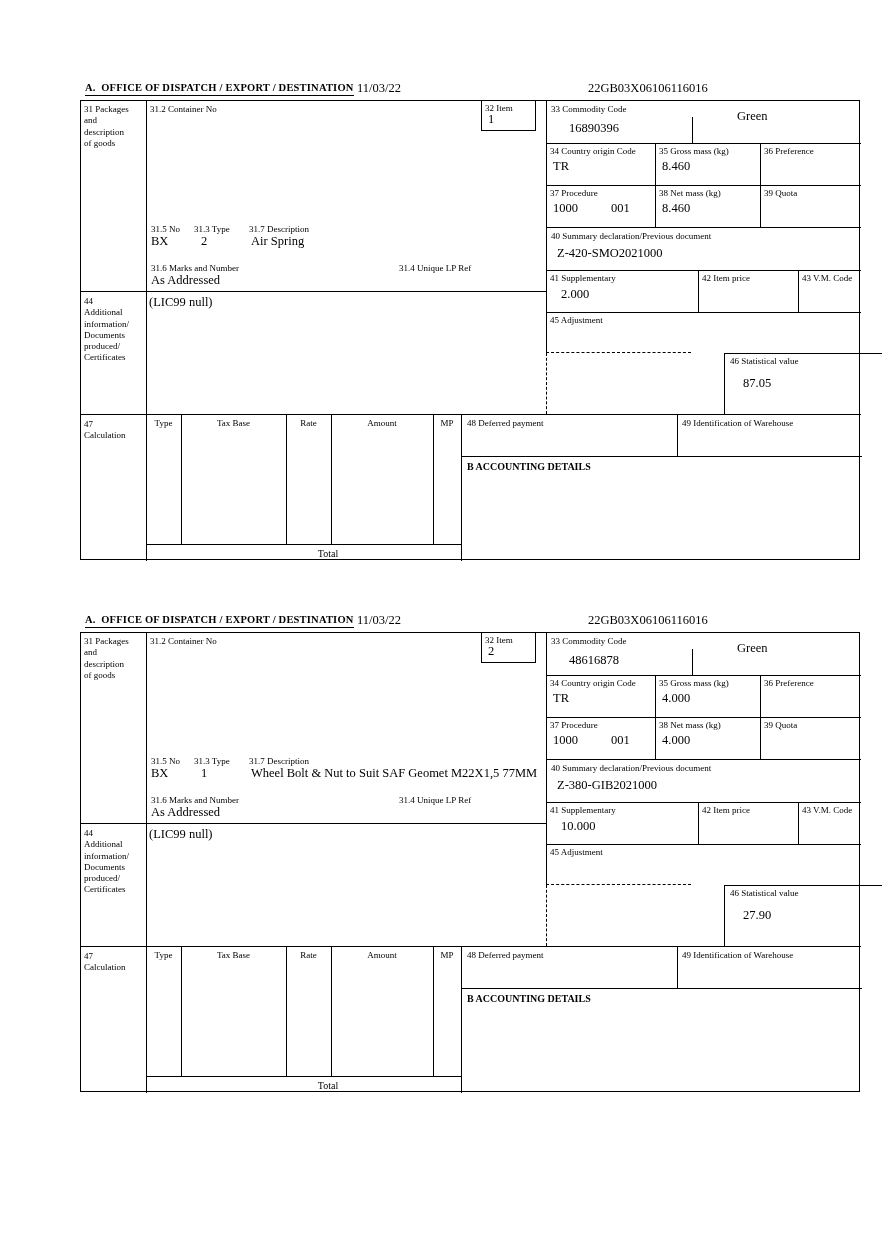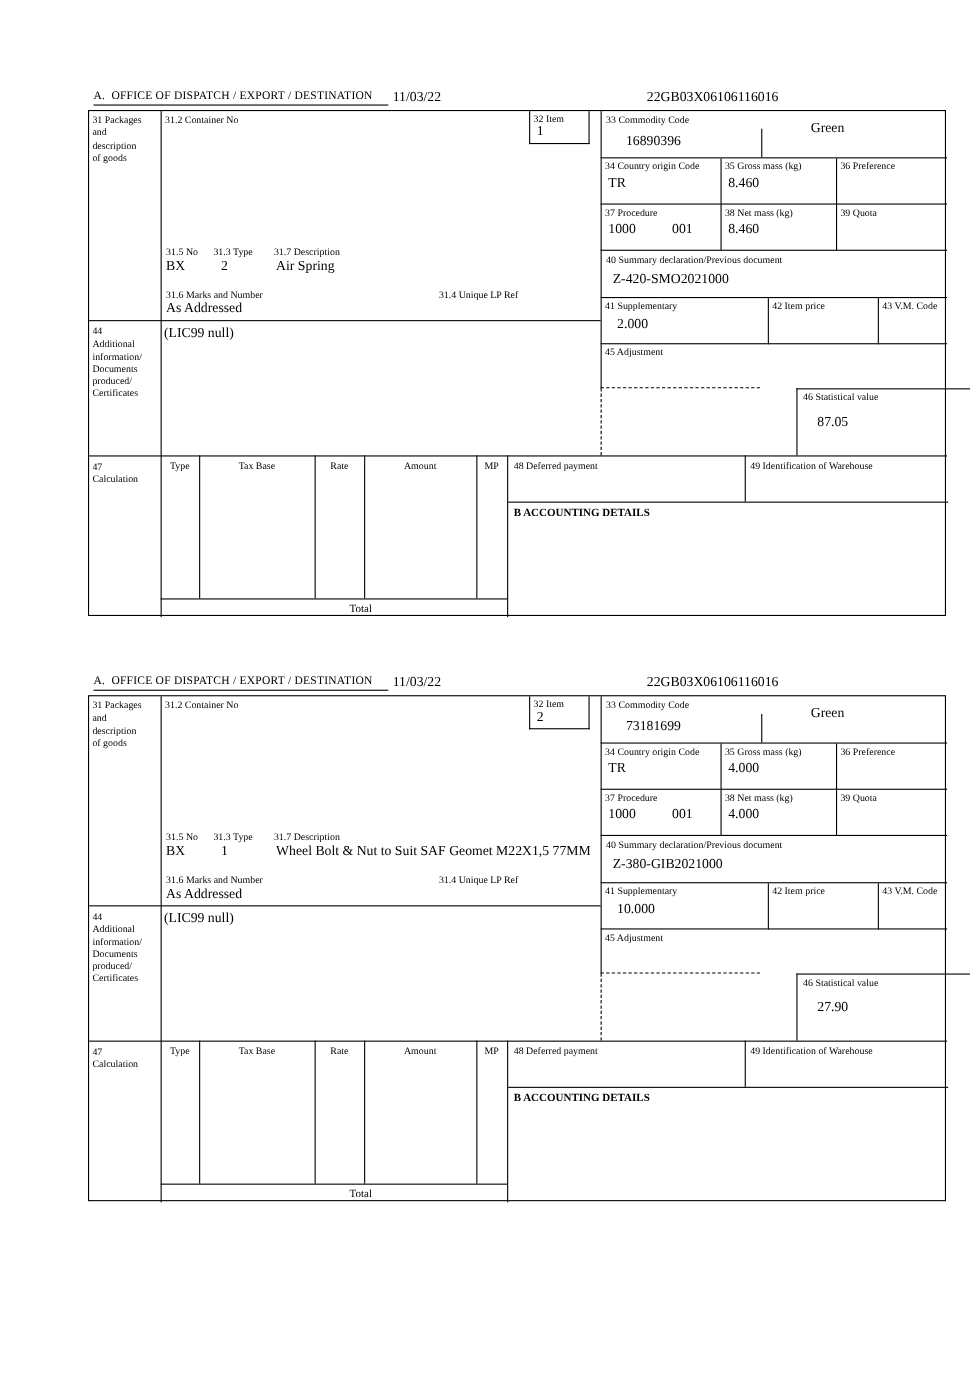--- a/index.html
+++ b/index.html
@@ -10,21 +10,21 @@
     font-family:"Liberation Serif", serif; color:#000;
     overflow:hidden;
   }
   #sections { position:absolute; left:0; top:0; width:882px; height:1250px; }
   .section { position:absolute; left:0; width:882px; height:500px; }
   .section:nth-child(1) { top:80px; }
   .section:nth-child(2) { top:612px; }
 
   .hdr { position:absolute; left:0; top:0; width:882px; height:20px; }
   .hdr-a {
-    position:absolute; left:85px; top:2px; font-weight:normal; font-size:10.5px;
+    position:absolute; left:85px; top:2px; font-weight:bold; font-size:10.5px;
     letter-spacing:0.2px; border-bottom:1px solid #000; padding-bottom:2px;
     display:inline-block; min-width:268px; white-space:pre;
   }
   .hdr-date { position:absolute; left:357px; top:1px; font-size:12.5px; }
   .hdr-ref  { position:absolute; left:588px; top:1px; font-size:12.5px; }
   .hdr-chan { position:absolute; left:737px; top:1px; font-size:12.5px;margin-top:28px; }
 
   .formbox { position:absolute; left:80px; top:20px; width:780px; height:460px; border:1px solid #000; }
 
   .lbl { position:absolute; font-size:9px; line-height:1.2; white-space:nowrap; }
@@ -233,21 +233,21 @@
 
     <div class="lbl" style="left:70px;top:162px">31.6 Marks and Number</div>
     <div class="lbl" style="left:318px;top:162px">31.4 Unique LP Ref</div>
     <div class="val" style="left:70px;top:172px">As Addressed</div>
 
     <div class="hline" style="left:0;top:190px;width:465px"></div>
     <div class="val" style="left:68px;top:194px">(LIC99 null)</div>
 
     <div class="cell bl bb" style="left:465px;top:0;width:315px;height:43px">
       <div class="lbl" style="left:4px;top:3px">33 Commodity Code</div>
-      <div class="val" style="left:22px;top:20px">73181699</div>
+      <div class="val" style="left:22px;top:20px">48616878</div>
       <div class="vline" style="left:145px;top:16px;height:26px"></div>
     </div>
 
     <div class="cell bl bb" style="left:465px;top:43px;width:109px;height:42px">
       <div class="lbl" style="left:3px;top:2px">34 Country origin Code</div>
       <div class="val" style="left:6px;top:15px">TR</div>
     </div>
     <div class="cell bl bb" style="left:574px;top:43px;width:105px;height:42px">
       <div class="lbl" style="left:3px;top:2px">35 Gross mass (kg)</div>
       <div class="val" style="left:6px;top:15px">4.000</div>

